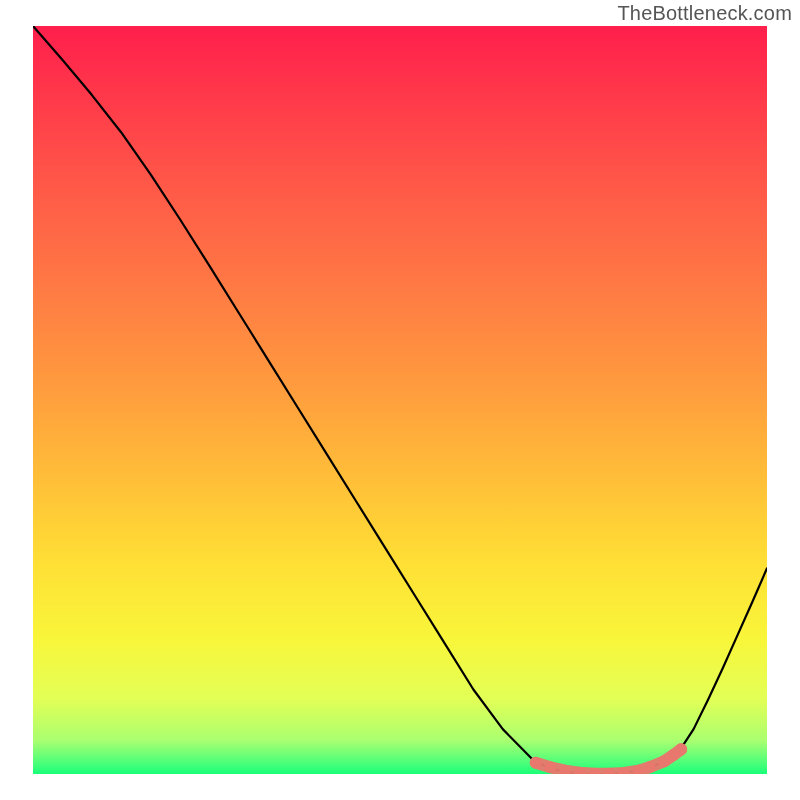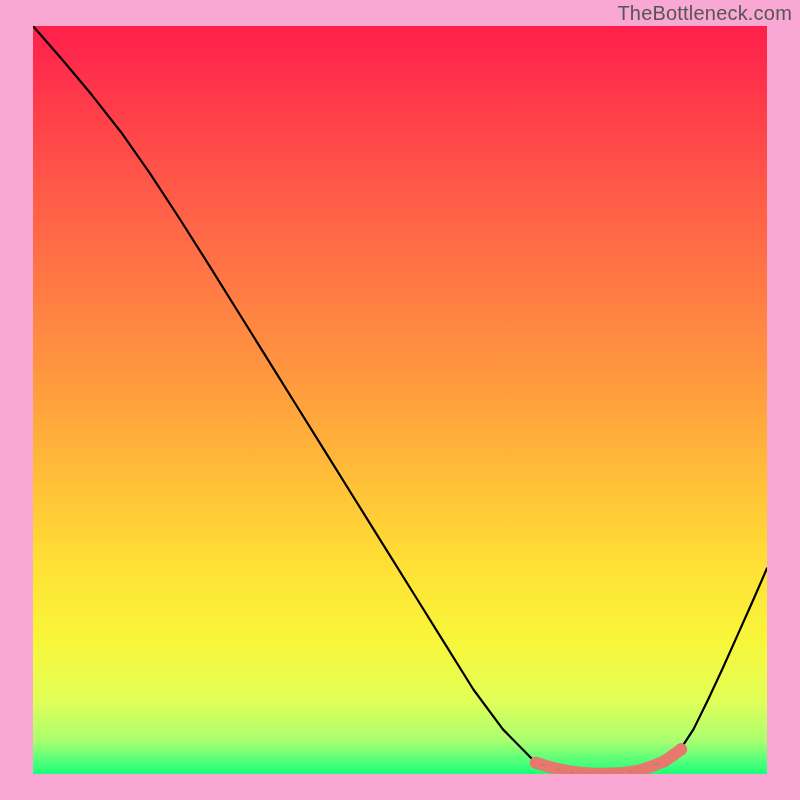--- a/index.html
+++ b/index.html
@@ -8,21 +8,21 @@
     width: 800px;
     height: 800px;
     background: #000;
     overflow: hidden;
     font-family: Arial, Helvetica, sans-serif;
   }
   .frame {
     position: relative;
     width: 800px;
     height: 800px;
-    background: #f9a8d4;
+    background: #ffffff;
   }
   .watermark {
     position: absolute;
     top: 2px;
     right: 8px;
     color: #555;
     font-size: 20px;
     font-weight: 500;
     letter-spacing: 0.2px;
     z-index: 10;

